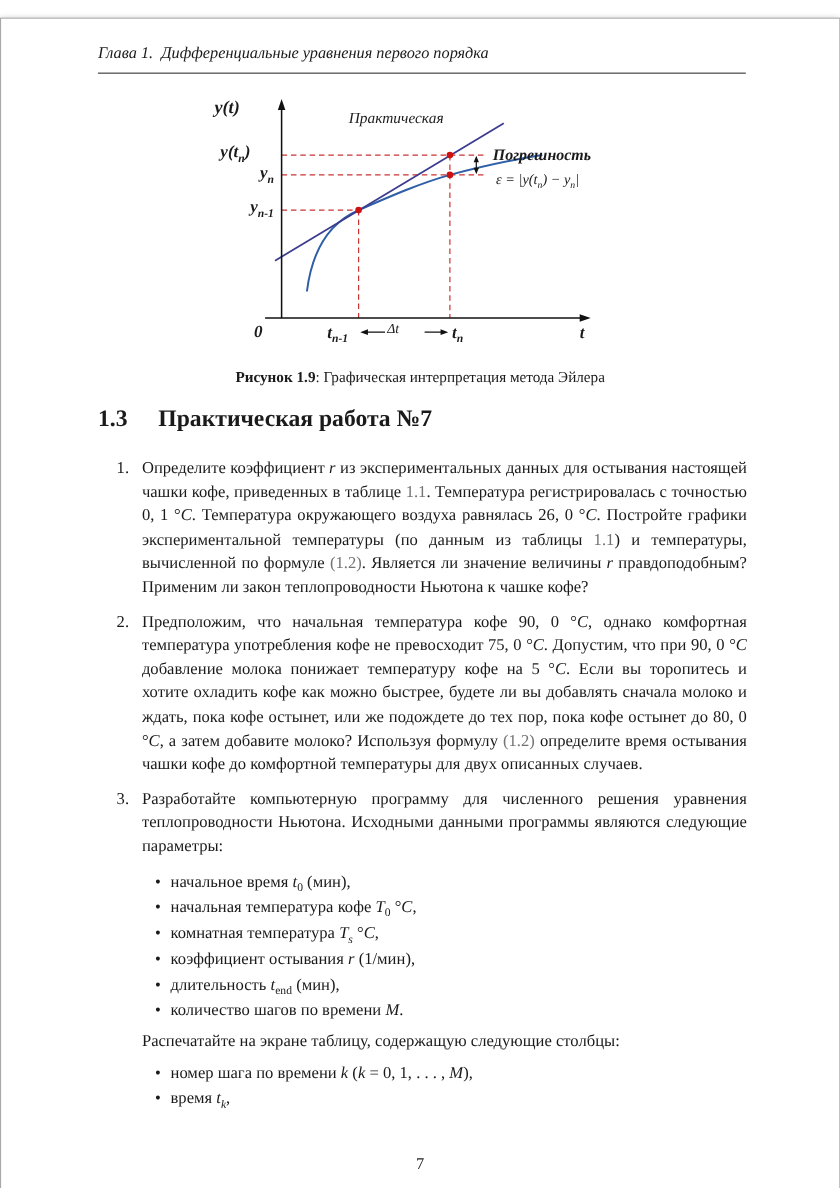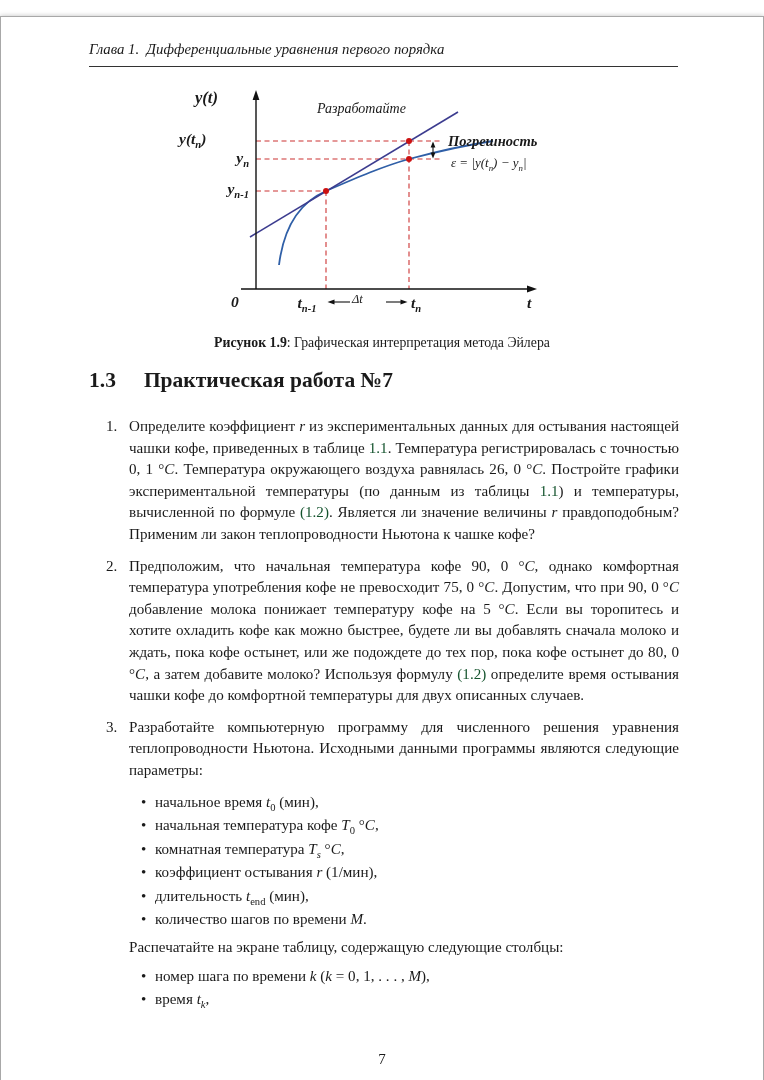--- a/index.html
+++ b/index.html
@@ -20,21 +20,21 @@
     padding-bottom:8px; border-bottom:1.2px solid #333;
   }
 
   
   .figure { position:absolute; top:62px; left:170px; width:400px; height:258px; }
   .figure svg { position:absolute; left:0; top:0; }
   .flabel { position:absolute; font-style:italic; font-weight:bold; font-size:15.5px; white-space:nowrap; line-height:1.1; }
   .flabel sub { font-size:68%; line-height:0; }
   .fl-yaxis  { left:24px;  top:10px;  font-size:16.5px; }
   .fl-tangent{ left:146px; top:22px;  font-size:14px; font-weight:normal; }
-  .fl-ytn    { left:8px;   top:51px;  width:70px; text-align:left; }
+  .fl-ytn    { left:8px;   top:51px;  width:70px; text-align:center; }
   .fl-yn     { left:8px;   top:70px;  width:70px; text-align:right; }
   .fl-ynm1   { left:8px;   top:101px; width:70px; text-align:right; }
   .fl-err1   { left:277px; top:55px;  font-size:14.5px; }
   .fl-err2   { left:280px; top:77px;  font-size:13px; font-weight:normal; }
   .fl-origin { left:60px;  top:214px; }
   .fl-tnm1   { left:112px; top:215px; width:48px; text-align:center;font-family:Liberation Serif, serif; }
   .fl-dt     { left:181px; top:214px; width:32px; text-align:left; font-size:12.5px; font-weight:normal; }
   .fl-tn     { left:229px; top:215px; width:32px; text-align:center; }
   .fl-t      { left:356px; top:215px; }
 
@@ -44,21 +44,21 @@
   .section-title { position:absolute; top:351px; left:88px; font-size:21.5px; font-weight:bold; }
   .section-title .secnum { display:inline-block; margin-right:28px; }
 
   
   .content { position:absolute; top:399px; left:88px; width:590px;
              font-size:15.1px; line-height:21.6px; text-align:justify; }
   .item { position:relative; padding-left:40px; margin-bottom:10px; }
   .item .num { position:absolute; left:17px; }
   .itext i, .btext i { font-style:italic; }
   sub { font-size:70%; line-height:0; }
-  a.ref { color:#14532d; text-decoration:none; cursor:pointer; }
+  a.ref { color:#737373; text-decoration:none; cursor:pointer; }
 
   .blist { margin:5px 0 6px 0; }
   .bullet { position:relative; padding-left:66px; margin-bottom:2px; text-align:left; }
   .bullet .marker { position:absolute; left:52px; }
 
   .plain-par { padding-left:40px; margin:3px 0 7px 0; }
 
   .pagenum { position:absolute; top:1034px; left:0; width:100%; text-align:center; font-size:15px; }
 </style>
 </head>
@@ -101,21 +101,21 @@
       </g>
 
       <g fill="#111" stroke="#111">
         <line x1="160" y1="223" x2="179" y2="223" stroke-width="1.1"></line>
         <line x1="215" y1="223" x2="233" y2="223" stroke-width="1.1"></line>
         <polygon points="156.5,223 163.5,220.4 163.5,225.6" stroke="none"></polygon>
         <polygon points="236.5,223 229.5,220.4 229.5,225.6" stroke="none"></polygon>
       </g>
     </svg>
     <div class="flabel fl-yaxis">y(t)</div>
-    <div class="flabel fl-tangent">Разработайте</div>
+    <div class="flabel fl-tangent">Практическая</div>
     <div class="flabel fl-ytn">y(t<sub>n</sub>)</div>
     <div class="flabel fl-yn">y<sub>n</sub></div>
     <div class="flabel fl-ynm1">y<sub>n-1</sub></div>
     <div class="flabel fl-err1">Погрешность</div>
     <div class="flabel fl-err2">ε = |y(t<sub>n</sub>) − y<sub>n</sub>|</div>
     <div class="flabel fl-origin">0</div>
     <div class="flabel fl-tnm1">t<sub>n-1</sub></div>
     <div class="flabel fl-dt">Δ<i>t</i></div>
     <div class="flabel fl-tn">t<sub>n</sub></div>
     <div class="flabel fl-t">t</div>

